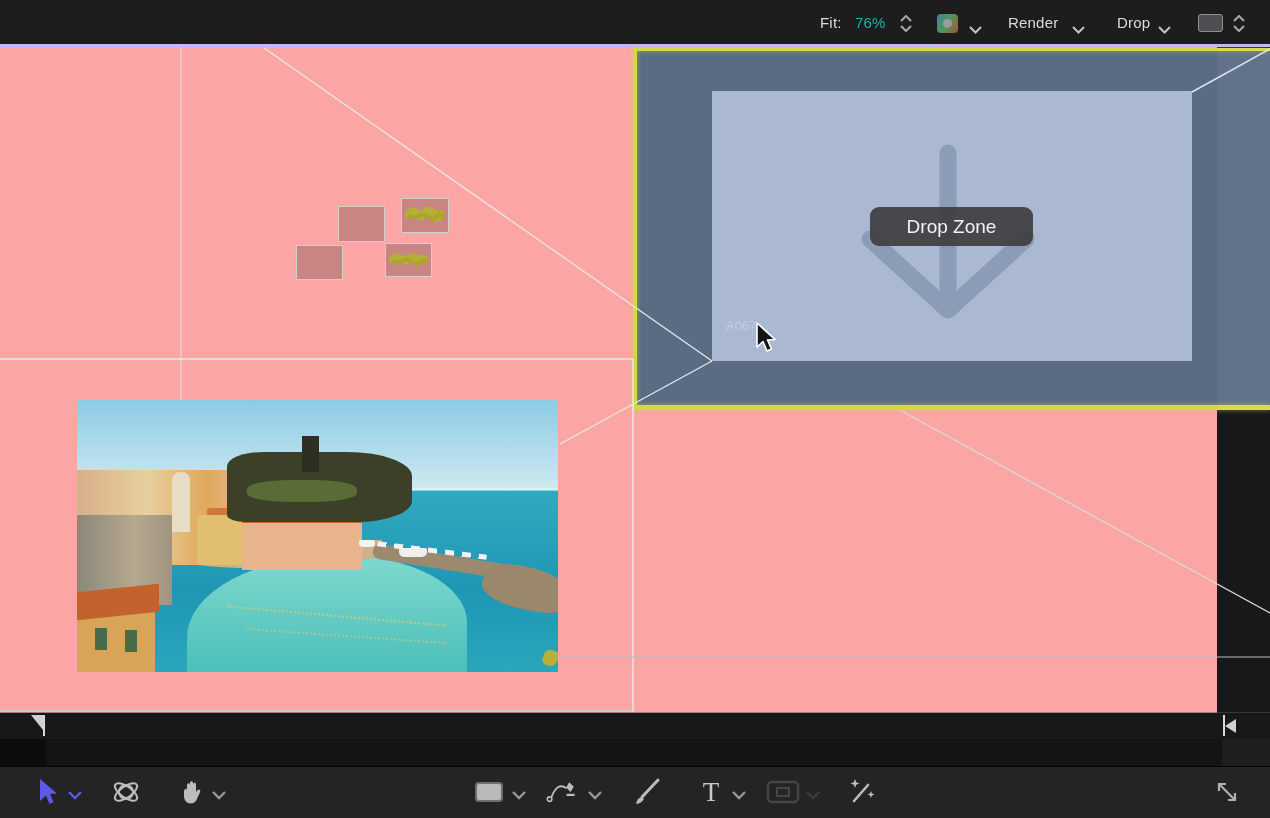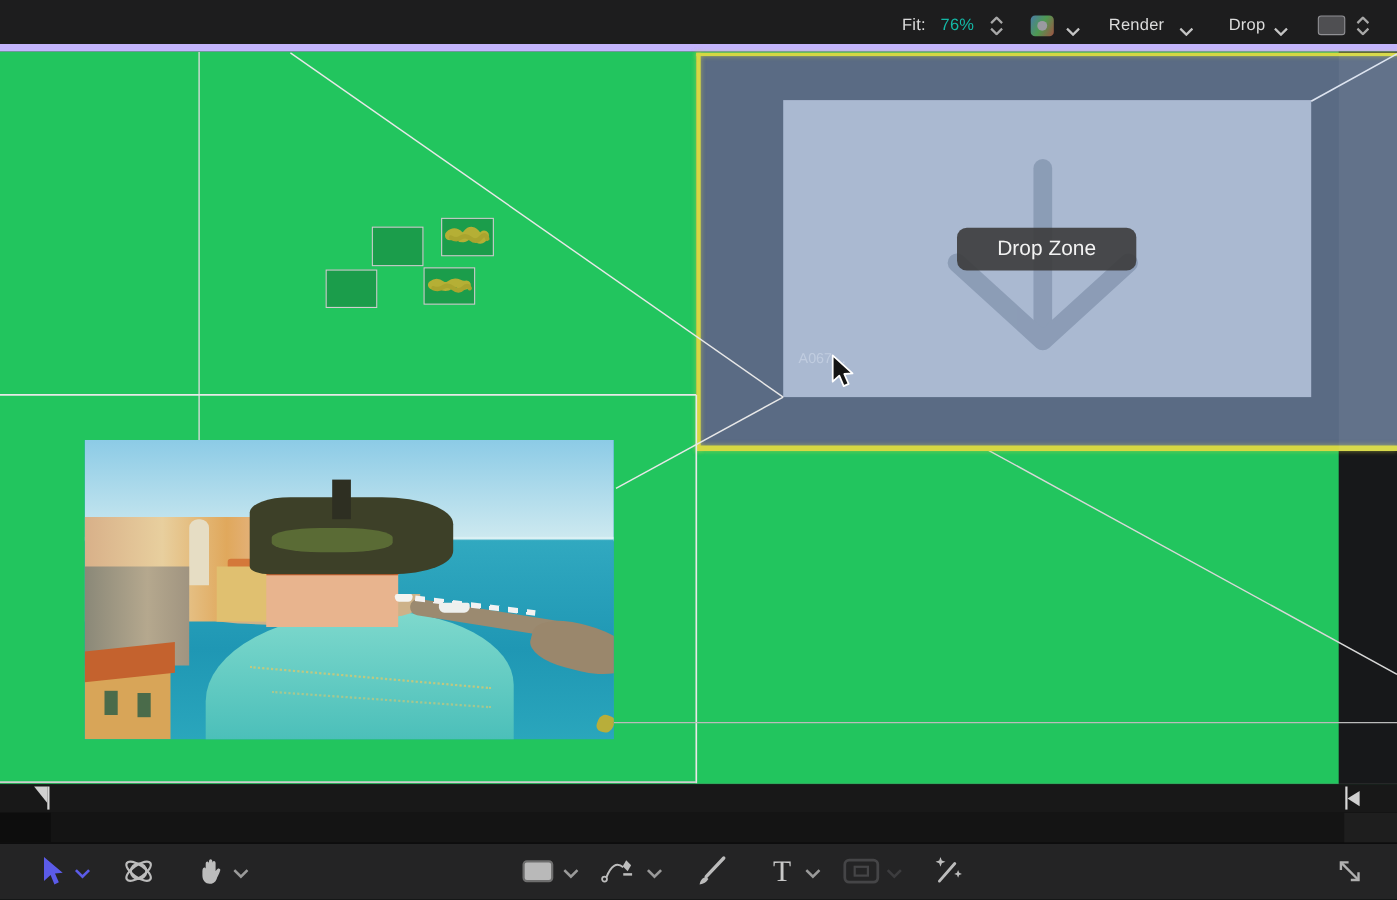--- a/index.html
+++ b/index.html
@@ -3,27 +3,27 @@
 <meta charset="utf-8">
 <style>
   * { margin:0; padding:0; box-sizing:border-box; }
   html,body { width:1270px; height:818px; background:#000; overflow:hidden;
               font-family:"Liberation Sans", sans-serif; }
   .abs { position:absolute; }
   #window { position:relative; width:1270px; height:818px; }
 
   
   #topbar { position:absolute; top:0; left:0; width:1270px; height:47px;
-            background:#1d1d1e; border-bottom:7px solid #c4b5fd; }
+            background:#1d1d1e; border-bottom:3px solid #c4b5fd; }
   .tb-label { position:absolute; top:14px; font-size:15px; color:#dcdcdc; letter-spacing:.2px; }
   .tb-dim   { color:#14b8a6; }
   .chev svg, .stepper svg { display:block; }
 
   
-  #canvas { position:absolute; top:47px; left:0; width:1270px; height:666px; background:#22c55e; }
+  #canvas { position:absolute; top:47px; left:0; width:1270px; height:666px; background:#fca5a5; }
   #pasteboard-right { left:1217px; top:0; width:53px; height:666px; background:#17181a; }
   #svg-behind, #svg-front { position:absolute; left:0; top:0; }
 
   
   #dropzone-box { left:633px; top:1px; width:637px; height:362px; background:#5a6b84; }
   .dz-border { position:absolute; background:#d6d843; box-shadow:0 0 5px rgba(214,216,67,.55); }
   #dropzone-inner { left:79px; top:43px; width:480px; height:270px; background:#aab9d1; }
   #dropzone-outframe { left:584px; top:0; width:53px; height:362px; background:rgba(255,255,255,.05); }
   #dropzone-pill { left:158px; top:116px; width:163px; height:39px; background:rgba(60,60,60,.9);
                    border-radius:9px; display:flex; align-items:center; justify-content:center; }

